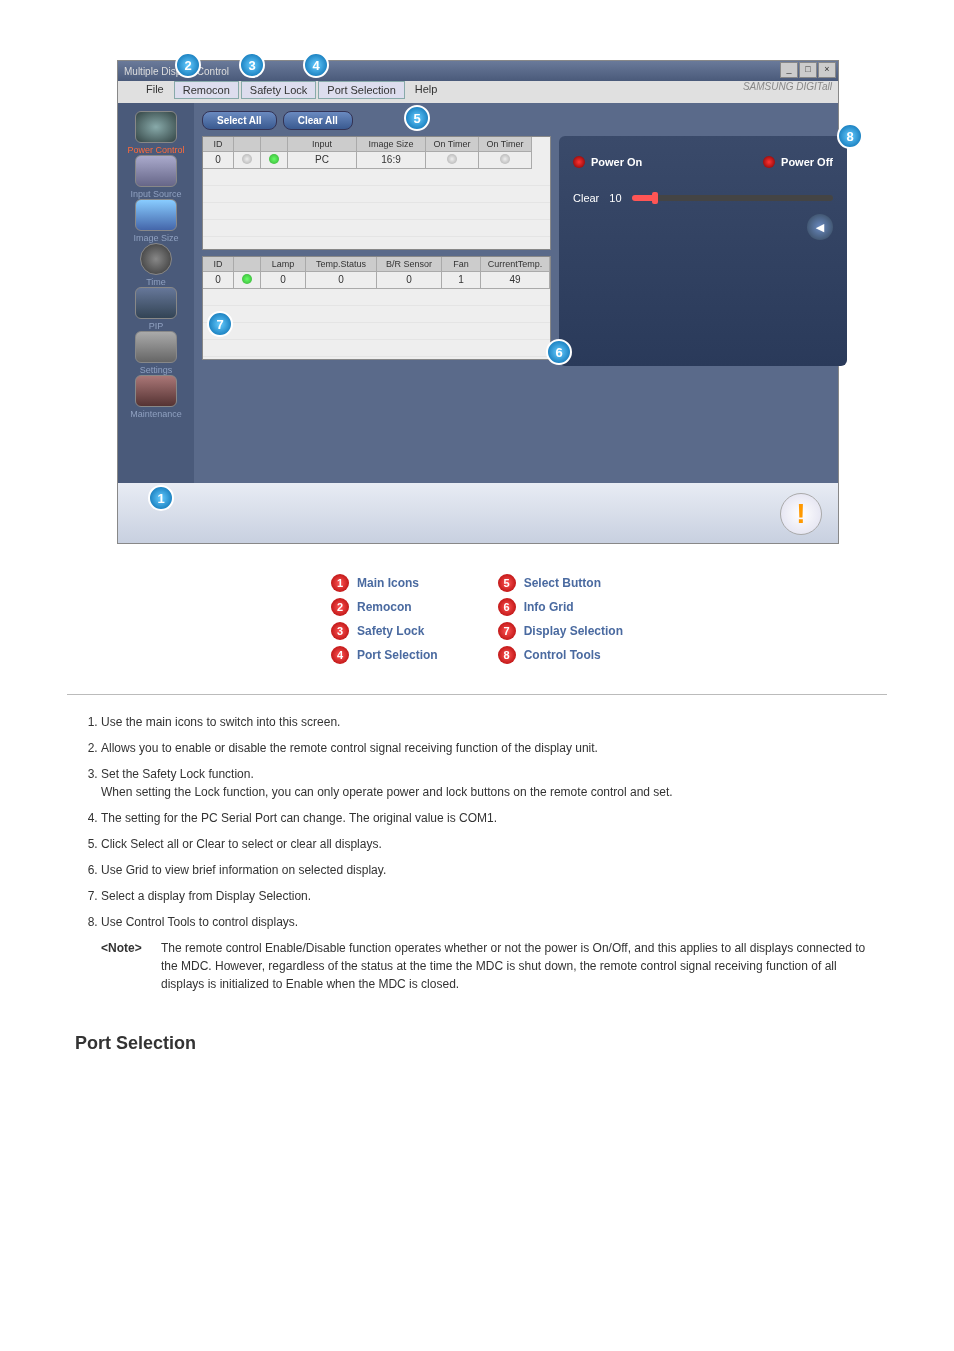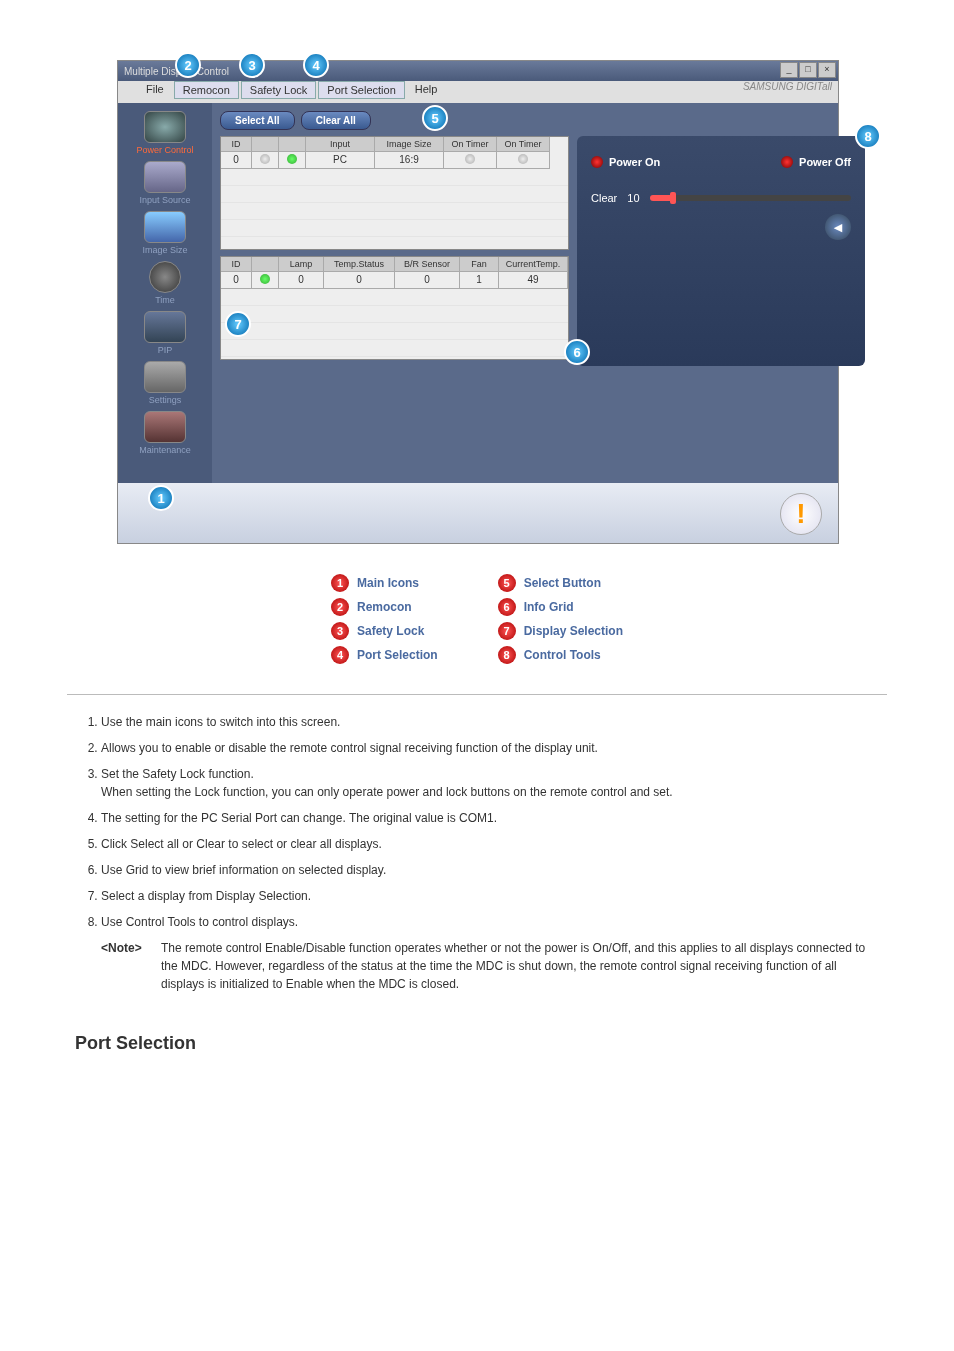--- a/index.html
+++ b/index.html
@@ -82,25 +82,25 @@
     font-style: italic;
   }
   .app-body {
     display: flex;
     background: #5a6a8a;
     min-height: 380px;
   }
   .sidebar {
     width: 92px;
     background: #4a5a7a;
-    padding: 8px 12px;
+    padding: 8px 3px;
     display: flex;
     flex-direction: column;
     align-items: center;
-    gap: 6px;
+    gap: 0;
   }
   .side-item {
     width: 70px;
     text-align: center;
   }
   .side-icon {
     width: 40px;
     height: 30px;
     margin: 0 auto 2px;
     background: #6a7a9a;

